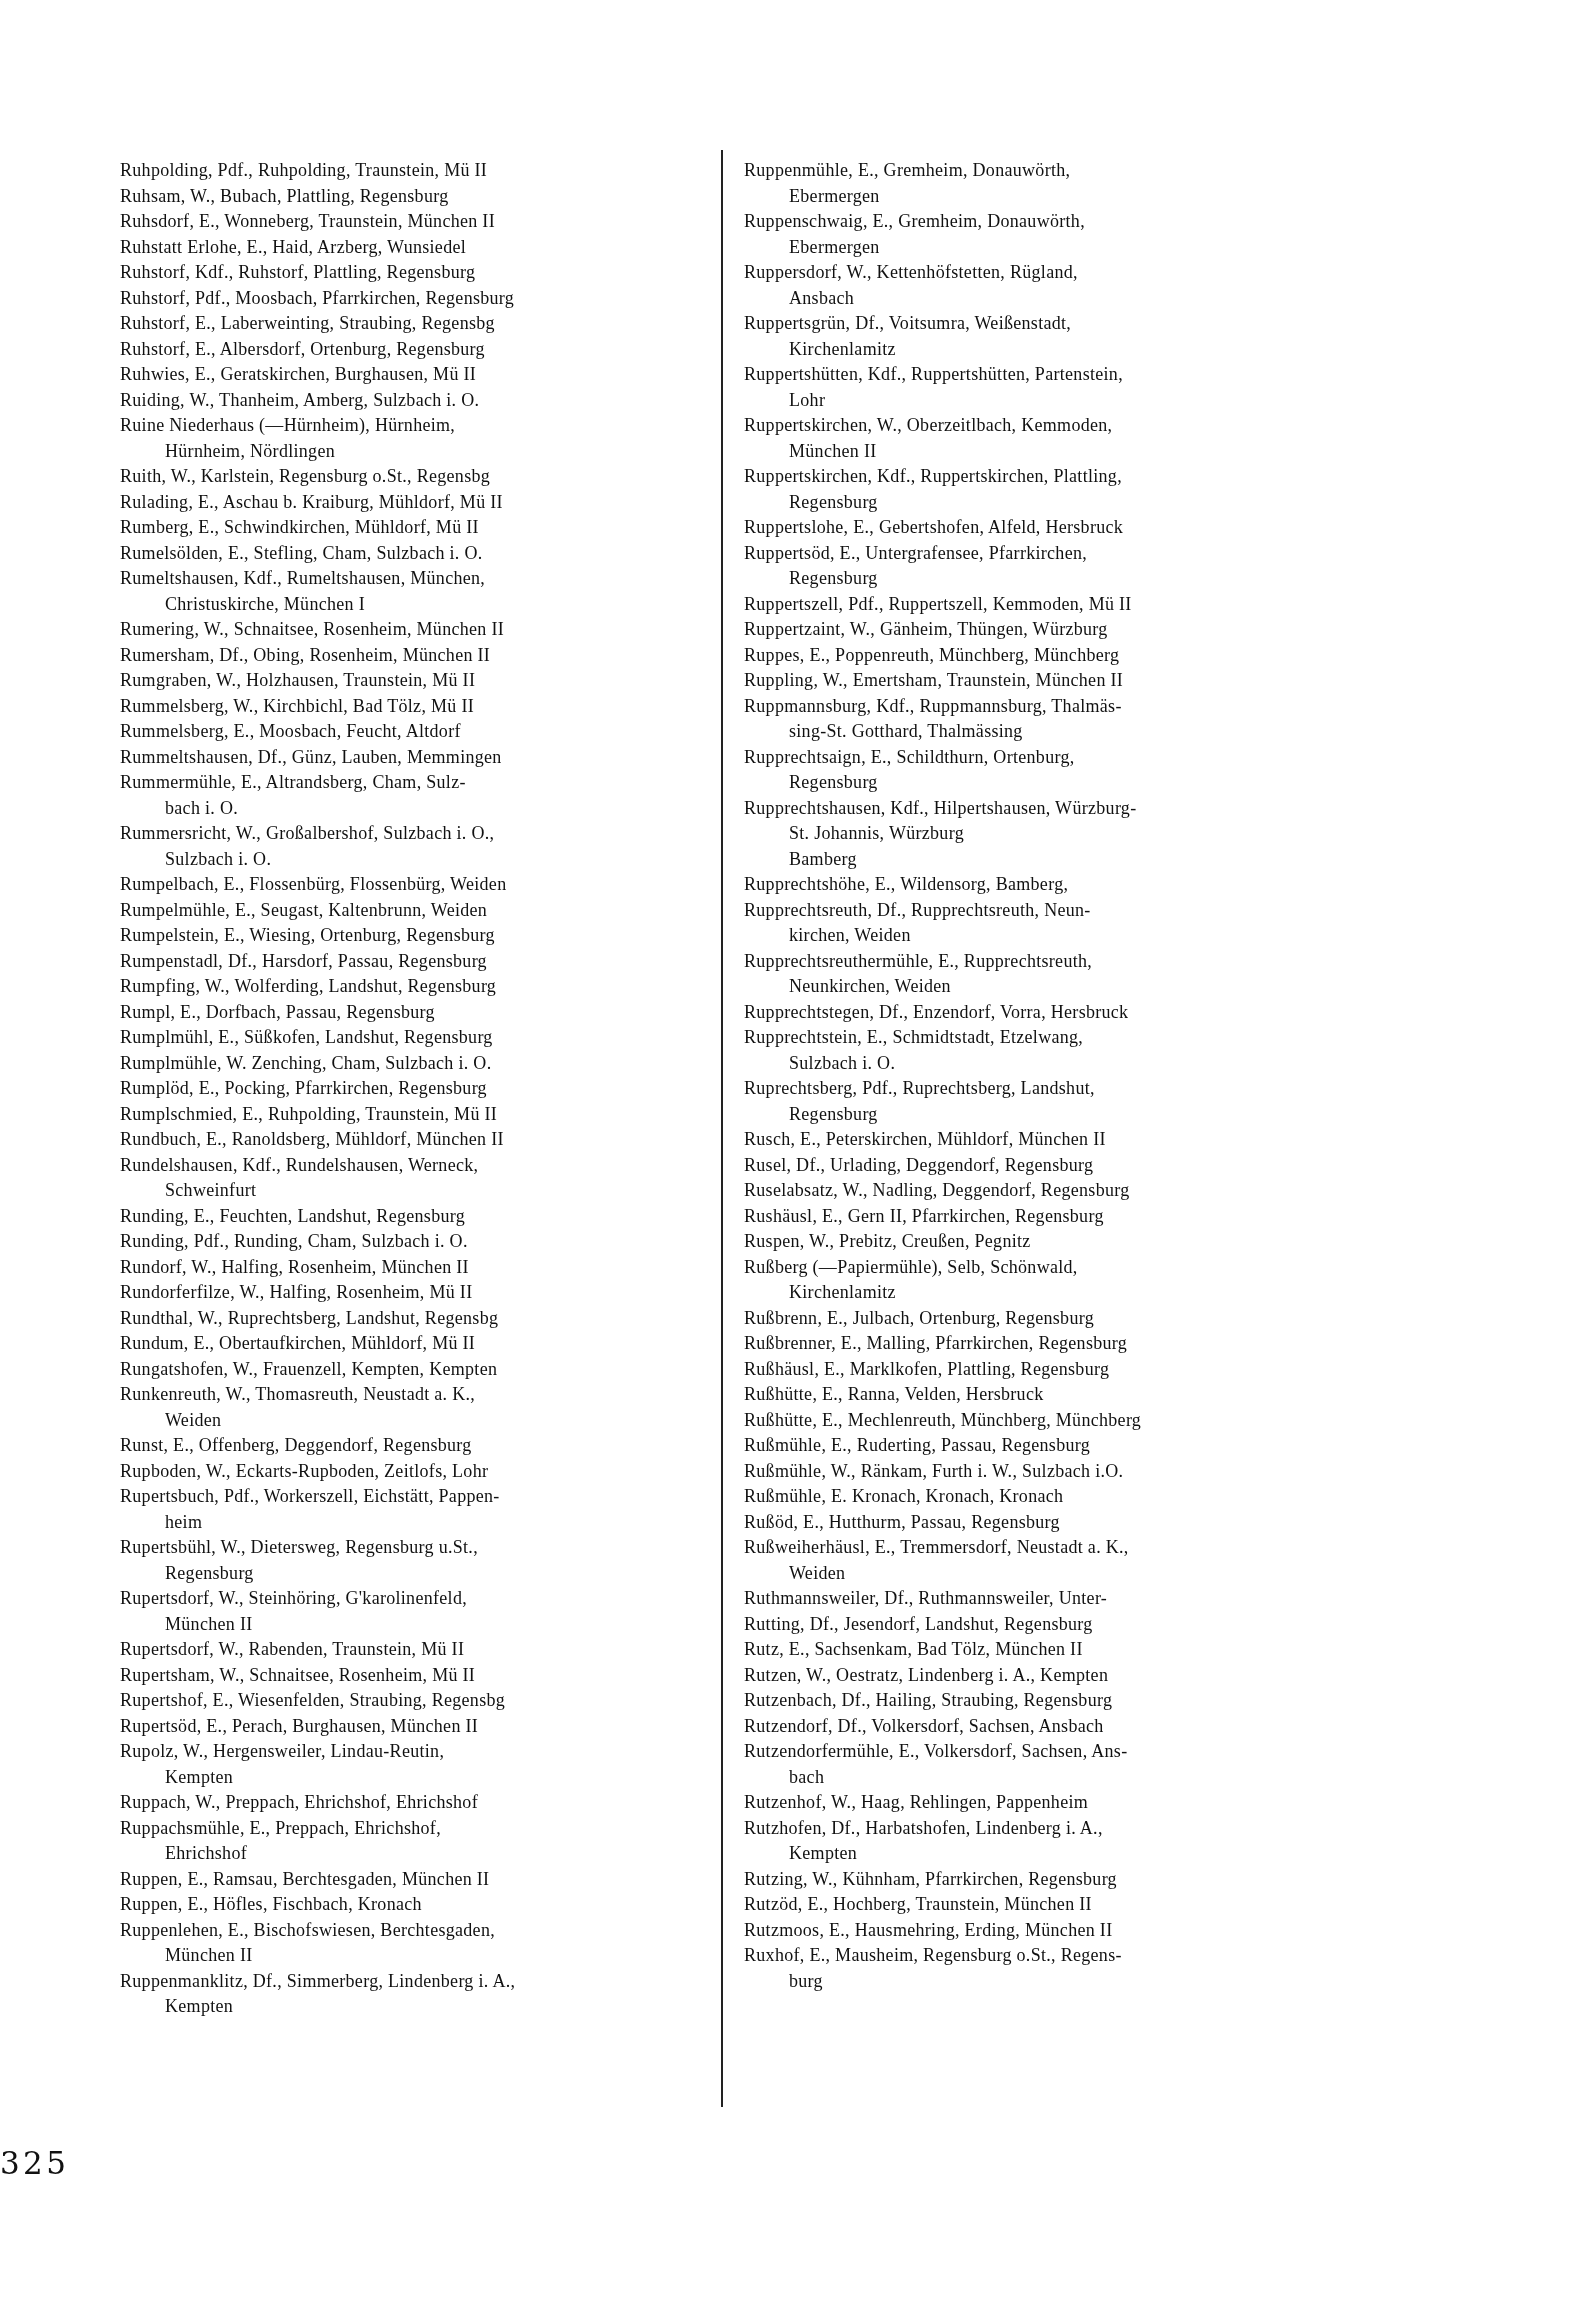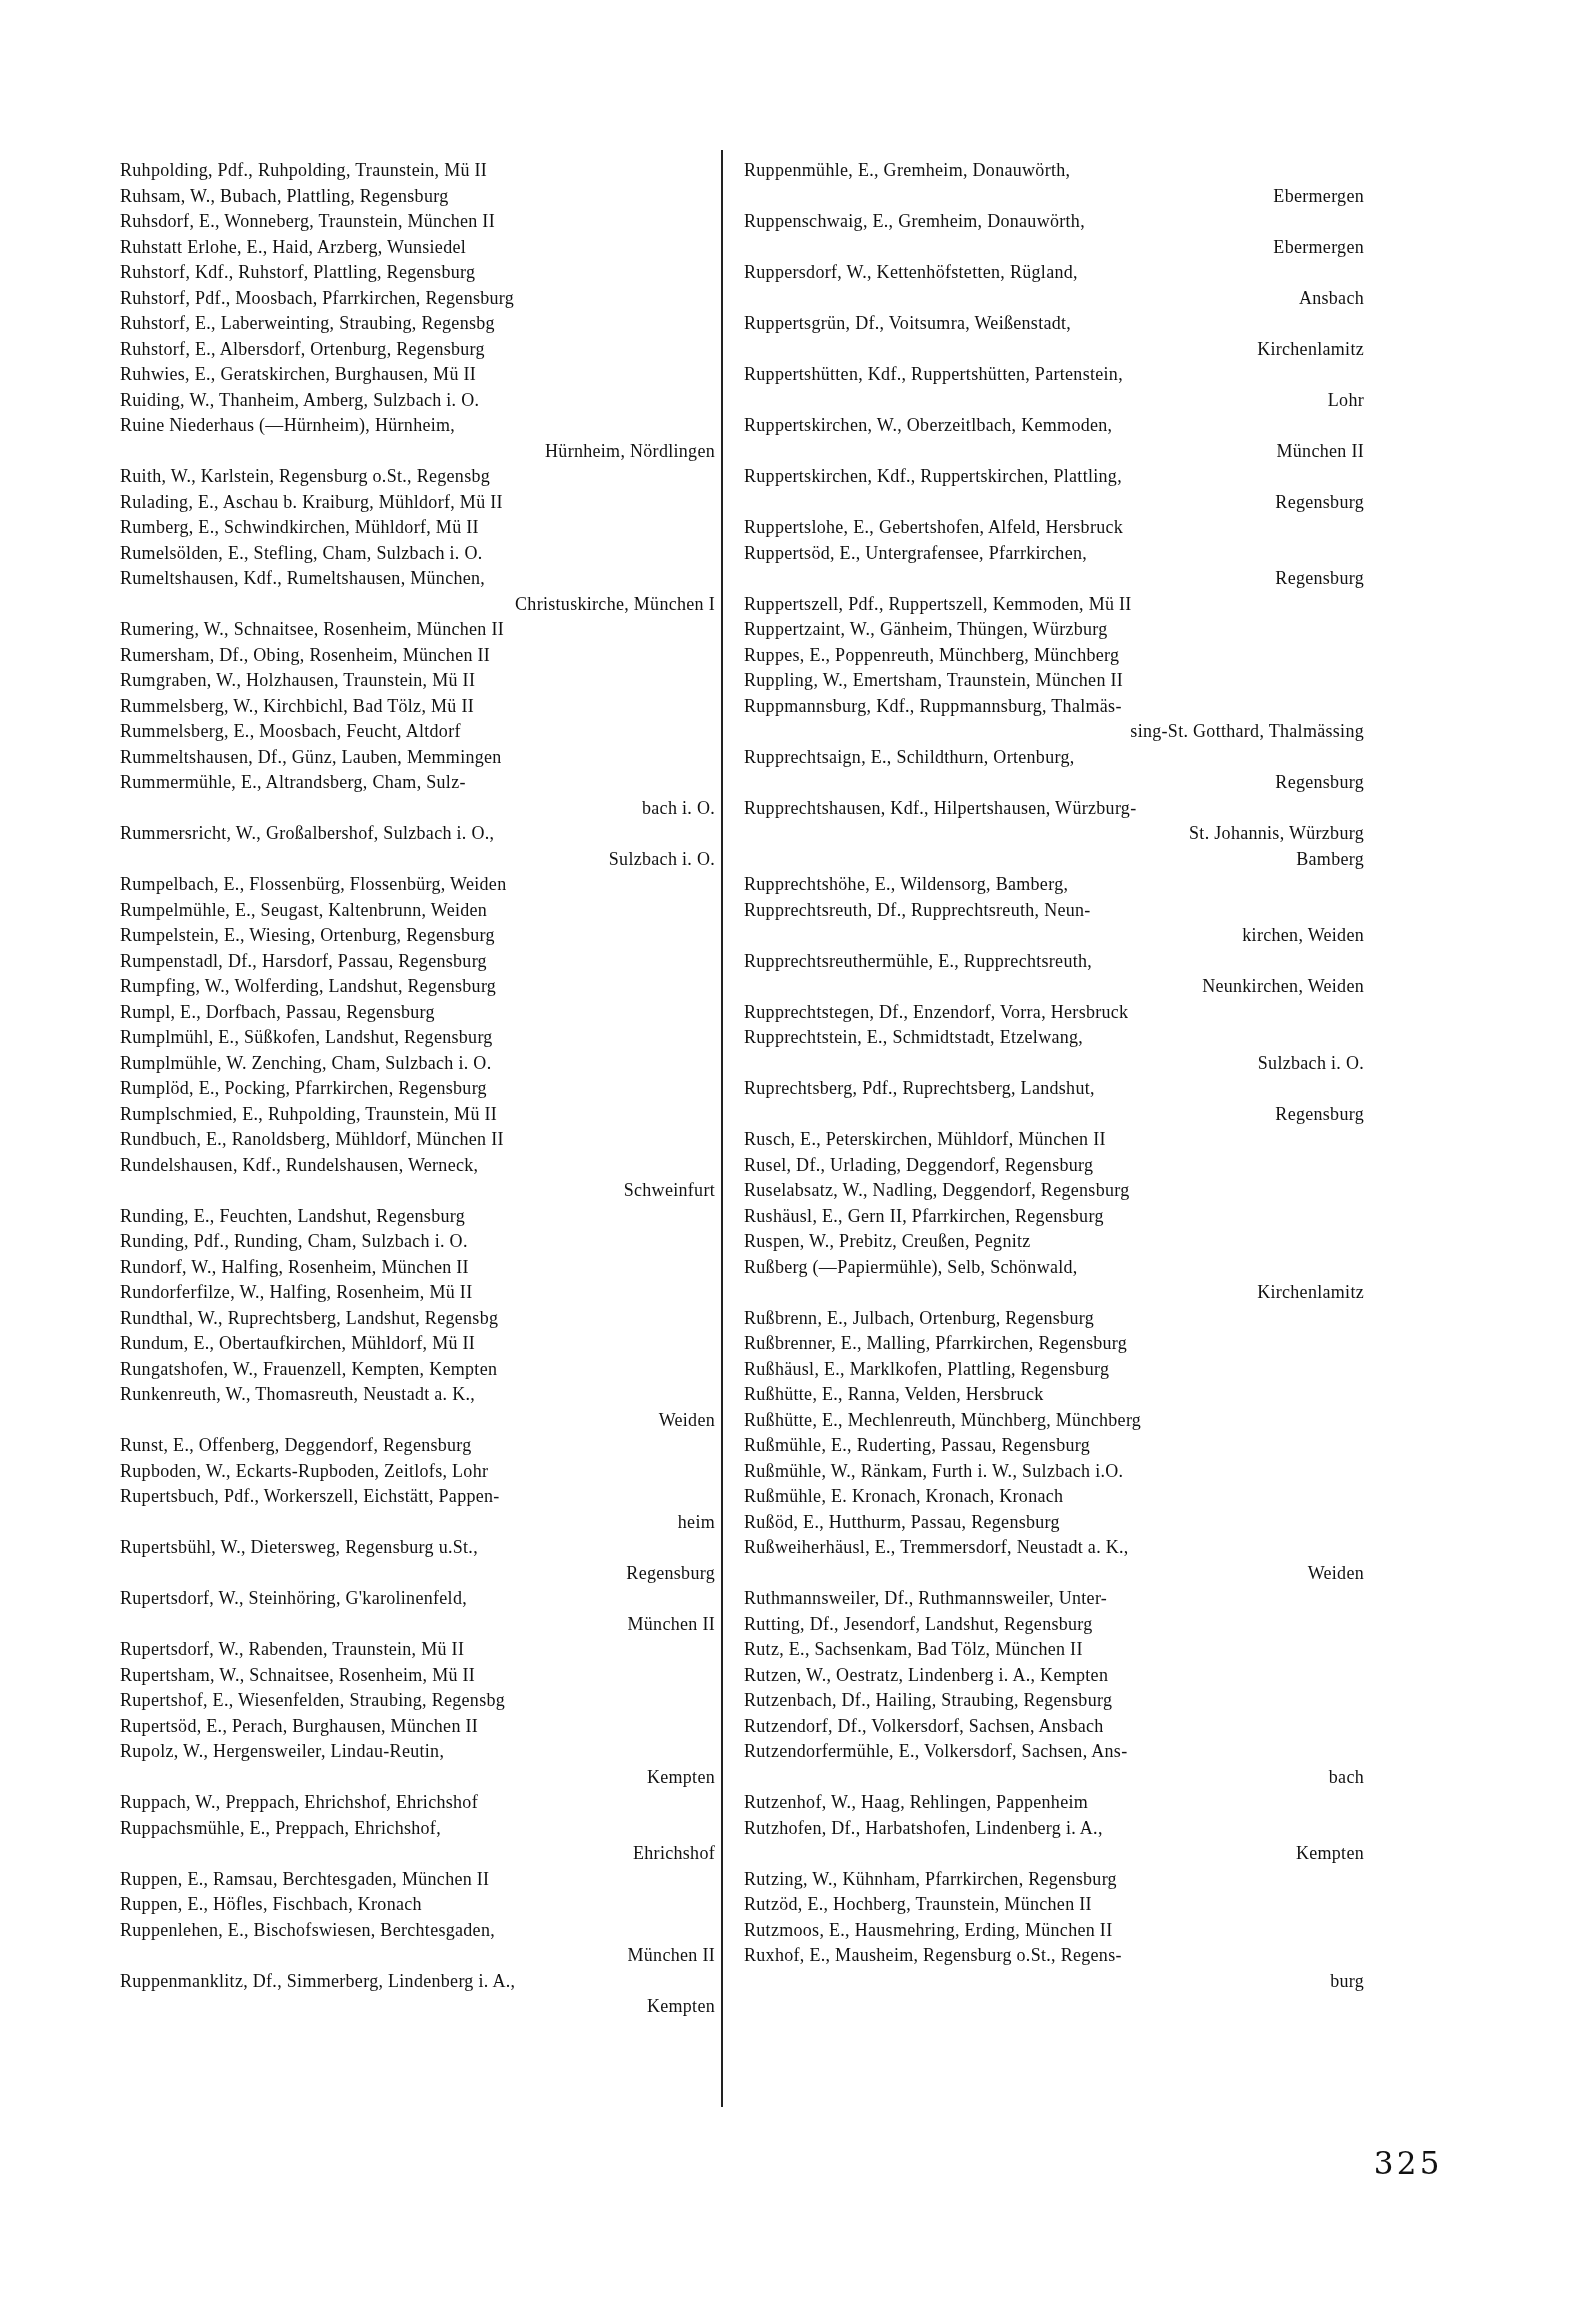--- a/index.html
+++ b/index.html
@@ -1,23 +1,23 @@
 <!DOCTYPE html>
 <html style="font-size:9px"><head>
 <meta charset="utf-8">
 <style>
   html, body { margin:0; padding:0; background:#ffffff; }
   body { width:1573px; height:2319px; position:relative; overflow:hidden; color:#111; }
   .col { position:absolute; top:158px; font-family:Liberation Serif, serif; font-size:18px; line-height:25.5px; letter-spacing:0.3px; }
   .col-left { left:120px; width:595px; }
   .col-right { left:744px; width:620px; }
   .line { display:block; white-space:nowrap; }
-  .line.cont { padding-left:45px;text-align:right; }
+  .line.cont { padding-left:45px; }
   .divider { position:absolute; left:721px; top:150px; width:2.2px; height:1957px; background:#222; }
-  .page-number { position:absolute; left:0; width:1443px; text-align:right; top:2145px; font-family:"DejaVu Serif", serif; font-size:31px; letter-spacing:3.4px; color:#111; }
+  .page-number { position:absolute; left:0; width:1443px; text-align:left; top:2145px; font-family:"DejaVu Serif", serif; font-size:31px; letter-spacing:3.4px; color:#111; }
 </style>
 </head>
 <body>
 
 <div>
   <div class="col col-left" id="col-left">
       <div class="entry-block">
         <span class="line">Ruhpolding, Pdf., Ruhpolding, Traunstein, Mü II</span>
       </div>
       <div class="entry-block">

